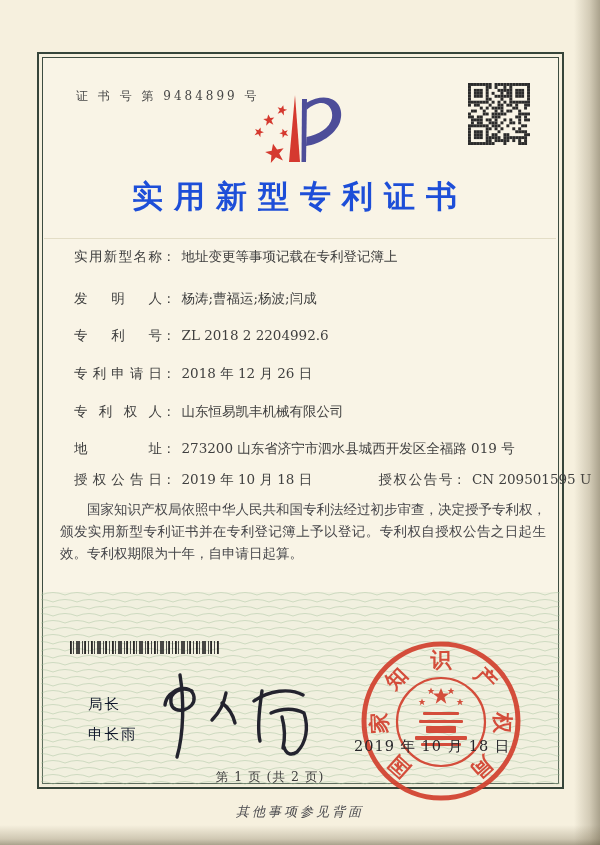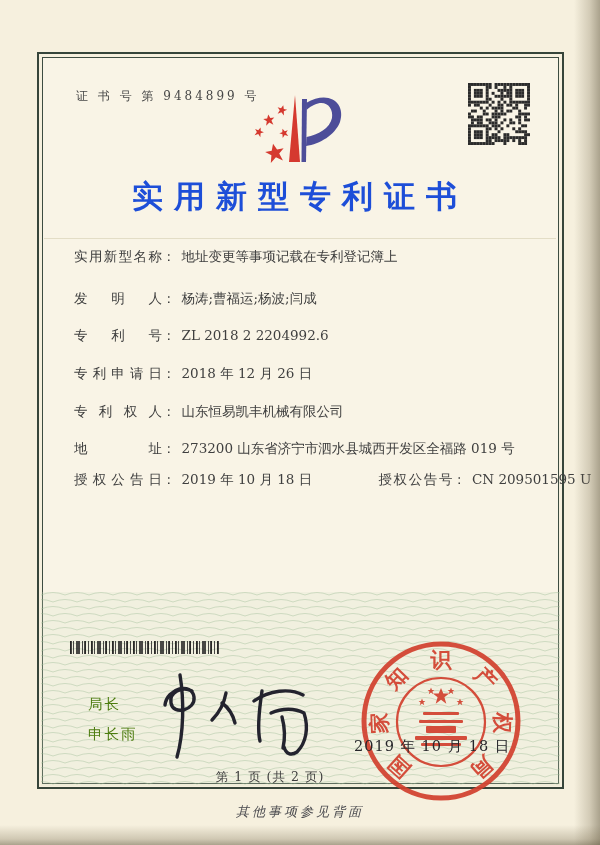--- a/index.html
+++ b/index.html
@@ -33,21 +33,21 @@
   .paras{position:absolute;left:60px;top:498px;width:486px;z-index:2;
     font-size:13.5px;line-height:22px;color:#46464a;text-align:justify;}
   .paras p{margin:0;text-indent:2em;}
   .band{position:absolute;left:41px;top:592px;width:519px;height:194px;z-index:1;
     background:rgba(213,228,199,.22);}
   .barcode{position:absolute;left:70px;top:641px;width:150px;height:13px;z-index:2;
     background:
       repeating-linear-gradient(90deg,#2a2a2a 0 1px,transparent 1px 3px),
       repeating-linear-gradient(90deg,#2a2a2a 0 2px,transparent 2px 7px);
     background-blend-mode:multiply;opacity:.85;}
-  .signer{position:absolute;left:88px;top:695px;z-index:2;font-size:14.5px;color:#4d7c0f;letter-spacing:2px;}
+  .signer{position:absolute;left:88px;top:695px;z-index:2;font-size:14.5px;color:#0f172a;letter-spacing:2px;}
   .signer div{margin-bottom:11px;}
   .signature{position:absolute;left:138px;top:665px;width:185px;height:105px;z-index:3;}
   .seal{position:absolute;left:353px;top:636px;width:176px;height:172px;z-index:4;opacity:.92;}
   .seal text{font-size:21px;font-weight:700;fill:#d2402e;}
   .seal-date{position:absolute;left:354px;top:737px;width:160px;z-index:5;
     font-size:14.5px;color:#26262b;letter-spacing:1px;white-space:nowrap;}
   .page-no{position:absolute;left:0;top:769px;width:540px;text-align:center;z-index:3;
     font-size:12.5px;color:#3d3d3d;letter-spacing:1px;}
   .back-note{position:absolute;left:0;top:803px;width:600px;text-align:center;z-index:2;
     font-size:13px;color:#4c4c50;letter-spacing:3px;font-style:italic;}
@@ -354,20 +354,21 @@
     <span>
       <span class="flabel">授权公告日</span><span class="fcolon">：</span><span>2019 年 10 月 18 日</span>
     </span>
     <span class="pair2">
       <span class="flabel">授权公告号</span><span class="fcolon">：</span><span>CN 209501595 U</span>
     </span>
   </div>
 </div>
 
 <div class="paras">
+  <p>国家知识产权局依照中华人民共和国专利法经过初步审查，决定授予专利权，颁发实用新型专利证书并在专利登记簿上予以登记。专利权自授权公告之日起生效。专利权期限为十年，自申请日起算。</p>
 </div>
 
 <div class="band">
   <svg id="waves" width="519" height="194">
       <path d="M0 3 q12 -5 24 0 q12 -5 24 0 q12 -5 24 0 q12 -5 24 0 q12 -5 24 0 q12 -5 24 0 q12 -5 24 0 q12 -5 24 0 q12 -5 24 0 q12 -5 24 0 q12 -5 24 0 q12 -5 24 0 q12 -5 24 0 q12 -5 24 0 q12 -5 24 0 q12 -5 24 0 q12 -5 24 0 q12 -5 24 0 q12 -5 24 0 q12 -5 24 0 q12 -5 24 0 q12 -5 24 0 q12 -5 24 0" fill="none" stroke="#9fbd98" stroke-width="0.8" opacity="0.55"></path>
       <path d="M-12 10 q12 -5 24 0 q12 -5 24 0 q12 -5 24 0 q12 -5 24 0 q12 -5 24 0 q12 -5 24 0 q12 -5 24 0 q12 -5 24 0 q12 -5 24 0 q12 -5 24 0 q12 -5 24 0 q12 -5 24 0 q12 -5 24 0 q12 -5 24 0 q12 -5 24 0 q12 -5 24 0 q12 -5 24 0 q12 -5 24 0 q12 -5 24 0 q12 -5 24 0 q12 -5 24 0 q12 -5 24 0 q12 -5 24 0" fill="none" stroke="#9fbd98" stroke-width="0.8" opacity="0.55"></path>
       <path d="M0 17 q12 -5 24 0 q12 -5 24 0 q12 -5 24 0 q12 -5 24 0 q12 -5 24 0 q12 -5 24 0 q12 -5 24 0 q12 -5 24 0 q12 -5 24 0 q12 -5 24 0 q12 -5 24 0 q12 -5 24 0 q12 -5 24 0 q12 -5 24 0 q12 -5 24 0 q12 -5 24 0 q12 -5 24 0 q12 -5 24 0 q12 -5 24 0 q12 -5 24 0 q12 -5 24 0 q12 -5 24 0 q12 -5 24 0" fill="none" stroke="#9fbd98" stroke-width="0.8" opacity="0.55"></path>
       <path d="M-12 24 q12 -5 24 0 q12 -5 24 0 q12 -5 24 0 q12 -5 24 0 q12 -5 24 0 q12 -5 24 0 q12 -5 24 0 q12 -5 24 0 q12 -5 24 0 q12 -5 24 0 q12 -5 24 0 q12 -5 24 0 q12 -5 24 0 q12 -5 24 0 q12 -5 24 0 q12 -5 24 0 q12 -5 24 0 q12 -5 24 0 q12 -5 24 0 q12 -5 24 0 q12 -5 24 0 q12 -5 24 0 q12 -5 24 0" fill="none" stroke="#9fbd98" stroke-width="0.8" opacity="0.55"></path>
       <path d="M0 31 q12 -5 24 0 q12 -5 24 0 q12 -5 24 0 q12 -5 24 0 q12 -5 24 0 q12 -5 24 0 q12 -5 24 0 q12 -5 24 0 q12 -5 24 0 q12 -5 24 0 q12 -5 24 0 q12 -5 24 0 q12 -5 24 0 q12 -5 24 0 q12 -5 24 0 q12 -5 24 0 q12 -5 24 0 q12 -5 24 0 q12 -5 24 0 q12 -5 24 0 q12 -5 24 0 q12 -5 24 0 q12 -5 24 0" fill="none" stroke="#9fbd98" stroke-width="0.8" opacity="0.55"></path>
       <path d="M-12 38 q12 -5 24 0 q12 -5 24 0 q12 -5 24 0 q12 -5 24 0 q12 -5 24 0 q12 -5 24 0 q12 -5 24 0 q12 -5 24 0 q12 -5 24 0 q12 -5 24 0 q12 -5 24 0 q12 -5 24 0 q12 -5 24 0 q12 -5 24 0 q12 -5 24 0 q12 -5 24 0 q12 -5 24 0 q12 -5 24 0 q12 -5 24 0 q12 -5 24 0 q12 -5 24 0 q12 -5 24 0 q12 -5 24 0" fill="none" stroke="#9fbd98" stroke-width="0.8" opacity="0.55"></path>

